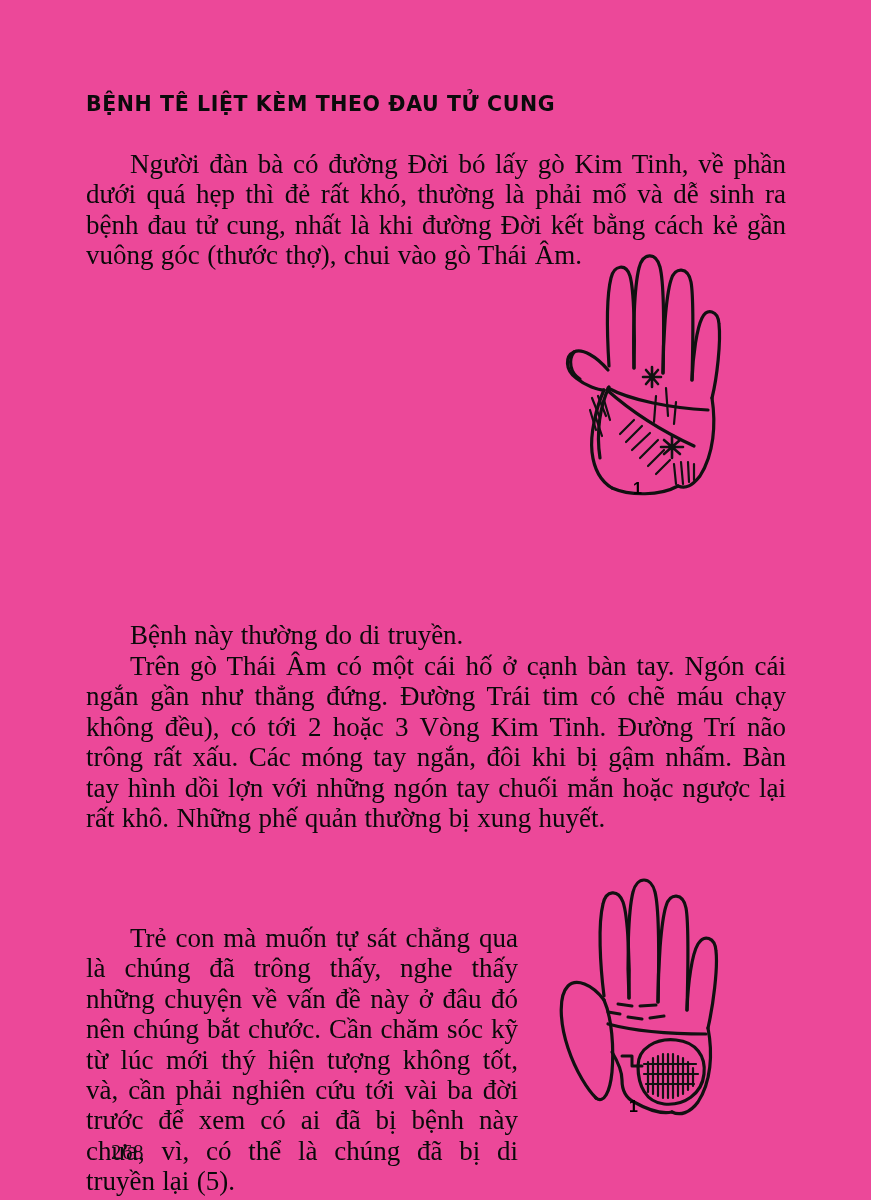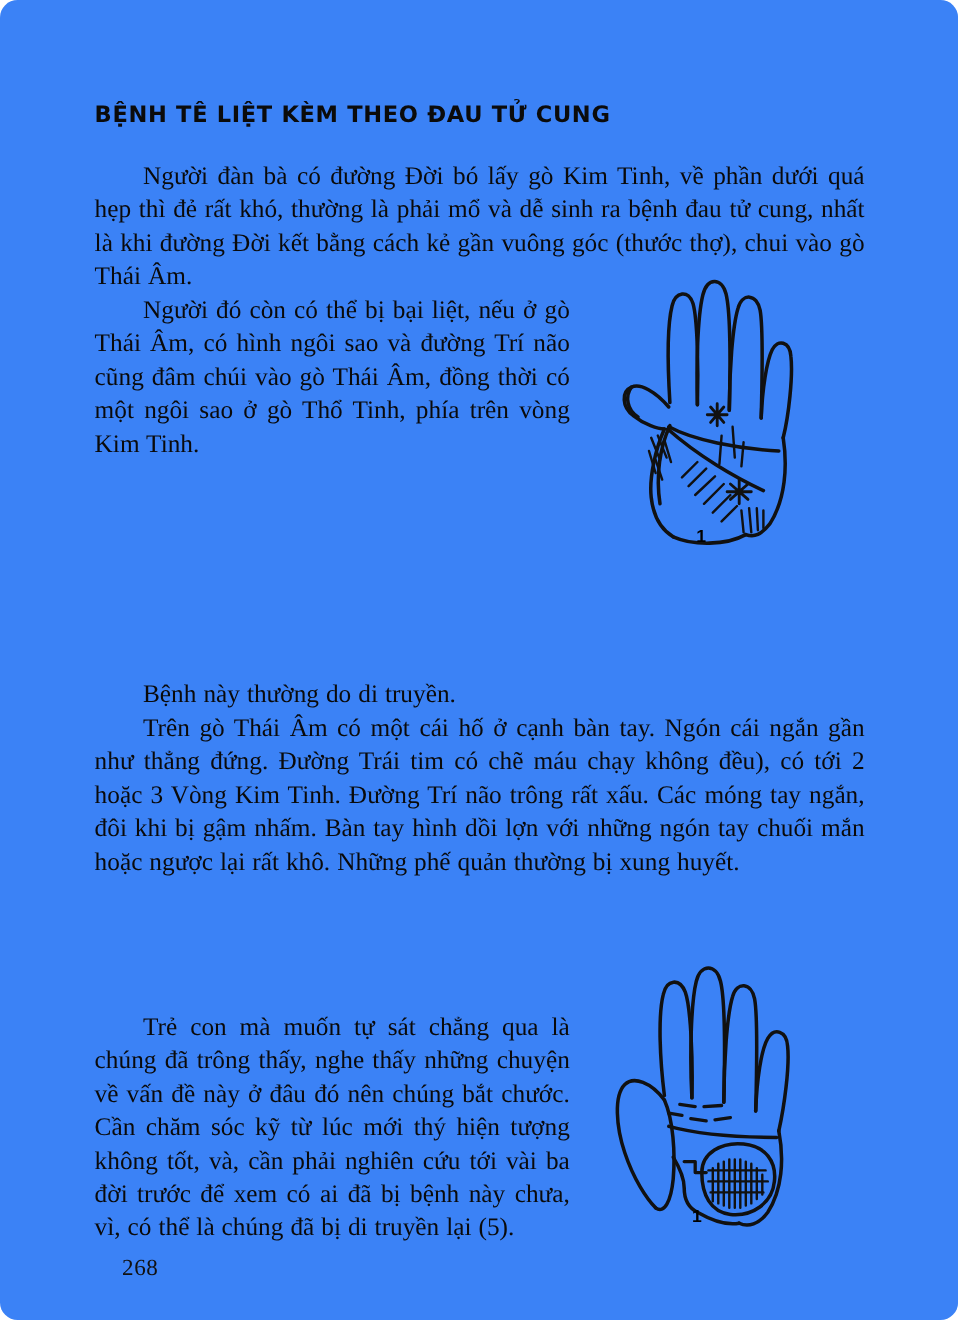--- a/index.html
+++ b/index.html
@@ -12,42 +12,41 @@
     height: 1200px;
     position: relative;
     font-family: "Liberation Serif", "DejaVu Serif", serif;
     color: #000000;
     overflow: hidden;
   }
 
   .page {
     position: absolute;
     inset: 0;
-    background: #3b82f6;
-    border-radius: 16px;
+    background: #ec4899;
   }
 
   
   .heading {
     position: absolute;
     left: 86px;
     font-family: "DejaVu Sans", "Liberation Sans", sans-serif;
     font-weight: bold;
     font-size: 20.5px;
     letter-spacing: 0.6px;
     color: #0b0b0b;
     white-space: nowrap;
   }
   #heading-1 { top: 78px; }
   #heading-2 { top: 547px; }
 
   
   .para {
     position: absolute;
-    font-size: 23px;
+    font-size: 27px;
     line-height: 30.4px;
     text-align: justify;
     text-justify: inter-word;
     color: #0a0a0a;
     word-spacing: 0.6px;
   }
   .para.indent { text-indent: 44px; }
 
   .wide  { left: 86px; width: 700px; }
   .narrow{ left: 86px; width: 432px; }
@@ -92,21 +91,20 @@
 </style>
 </head>
 <body>
 
 <div class="page">
 
   <h1 class="heading" id="heading-1">BỆNH TÊ LIỆT KÈM THEO ĐAU TỬ CUNG</h1>
 
   <p class="para wide indent" id="p1">Người đàn bà có đường Đời bó lấy gò Kim Tinh, về phần dưới quá hẹp thì đẻ rất khó, thường là phải mổ và dễ sinh ra bệnh đau tử cung, nhất là khi đường Đời kết bằng cách kẻ gần vuông góc (thước thợ), chui vào gò Thái Âm.</p>
 
-  <p class="para narrow indent" id="p2">Người đó còn có thể bị bại liệt, nếu ở gò Thái Âm, có hình ngôi sao và đường Trí não cũng đâm chúi vào gò Thái Âm, đồng thời có một ngôi sao ở gò Thổ Tinh, phía trên vòng Kim Tinh.</p>
 
 
   <div class="figure" id="figure-1">
     <svg viewBox="0 0 210 265" xmlns="http://www.w3.org/2000/svg" fill="none" stroke="#111" stroke-width="3.2" stroke-linecap="round" stroke-linejoin="round">
 
       <path d="M49 128 C47 96 46 60 51 40 C54 27 66 25 70 38 C74 52 75 96 74 130"></path>
 
       <path d="M74 130 C73 95 74 50 79 30 C83 14 96 14 100 29 C104 45 104 95 103 135"></path>
 
       <path d="M103 135 C103 100 106 58 111 42 C115 28 128 29 131 44 C134 60 133 104 132 142"></path>

